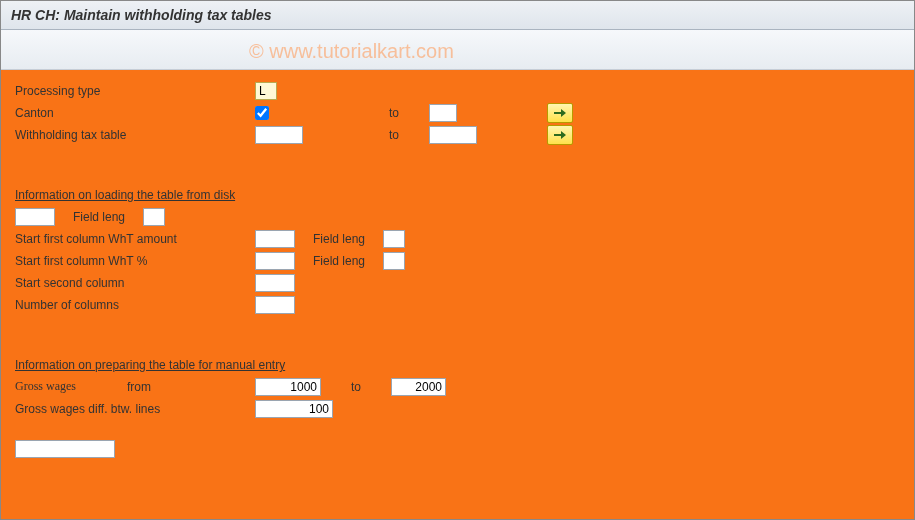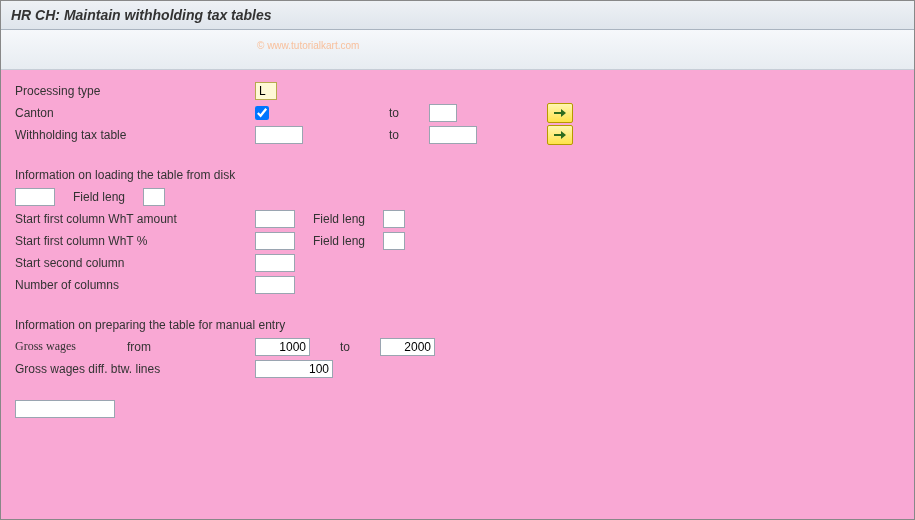--- a/index.html
+++ b/index.html
@@ -24,29 +24,29 @@
       color: #333;
     }
     .toolbar {
       background: linear-gradient(#f6f8fb, #e7ecf1);
       border-bottom: 1px solid #c6cdd6;
       height: 40px;
       position: relative;
     }
     .watermark {
       position: absolute;
-      left: 256px;
+      left: 248px;
       top: 10px;
       color: rgba(255,150,80,0.55);
-      font-size: 10px;
+      font-size: 20px;
       font-weight: normal;
       pointer-events: none;
     }
     .content {
-      background: #f9a8d4;
+      background: #f97316;
       padding: 10px 14px;
       height: calc(100% - 68px);
     }
     .row {
       display: flex;
       align-items: center;
       height: 21px;
       margin-bottom: 1px;
     }
     .spacer { height: 18px; }
@@ -83,22 +83,23 @@
       background: linear-gradient(#fff6b0, #ffe24a);
       border: 1px solid #b59a00;
       border-radius: 2px;
       display:flex; align-items:center; justify-content:center;
       margin-left: 90px;
       cursor: pointer;
     }
     .arrow-btn svg { display:block; }
     .section-heading {
       color: #333;
-      margin-top: 4px;
+      margin-top: 24px;
       margin-bottom: 4px;
+      text-decoration: underline;
     }
     .fl-label { width: 70px; margin-left: 18px; color:#333; }
   </style>
 </head>
 <body>
 
 <div class="title-bar">
   <h1>HR CH: Maintain withholding tax tables</h1>
 </div>
 
@@ -172,21 +173,21 @@
     <input class="txt" style="width: 40px;" value="">
   </div>
 
   <div class="spacer"></div>
 
   <div class="section-heading">Information on preparing the table for manual entry</div>
 
   <div class="row">
     <div class="label-col narrow" style="width:112px">Gross wages</div>
     <div class="sub-label" style="width:128px">from</div>
-    <input class="txt right" style="width: 55px;" value="1000">
+    <input class="txt right" style="width: 66px;" value="1000">
     <div class="to-label2">to</div>
     <input class="txt right" style="width: 55px;" value="2000">
   </div>
 
   <div class="row">
     <div class="label-col">Gross wages diff. btw. lines</div>
     <input class="txt right" style="width: 78px;" value="100">
   </div>
 
   <div class="spacer"></div>

